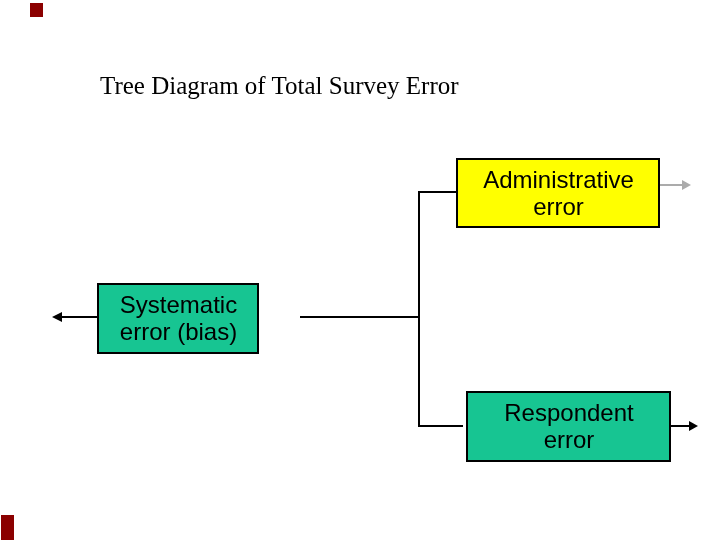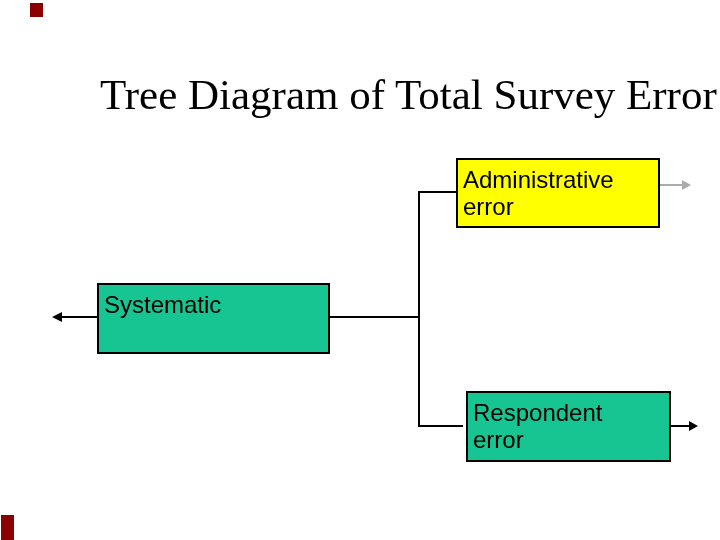--- a/index.html
+++ b/index.html
@@ -5,31 +5,31 @@
   html,body{margin:0;padding:0;}
   body{
     width:720px;height:540px;position:relative;overflow:hidden;
     background:#ffffff;
     font-family:"Liberation Sans", sans-serif;
   }
   .slide{position:absolute;inset:0;width:720px;height:540px;}
   .title{
     position:absolute;left:100px;top:73px;
     font-family:"Liberation Serif","DejaVu Serif",serif;
-    font-size:43px;line-height:1;color:#000;white-space:nowrap;
+    font-size:25px;line-height:1;color:#000;white-space:nowrap;
   }
   .node{
     position:absolute;box-sizing:border-box;
     border:2px solid #000;
     font-size:24px;line-height:27px;color:#000;
     padding:6px 4px 0 5px;
   }
-  .node .ln{display:block;white-space:nowrap;}
+  .node .ln{display:block;white-space:nowrap;text-align:center;}
   .node-admin{left:456px;top:158px;width:204px;height:70px;background:#FFFF00;}
-  .node-systematic{left:97px;top:283px;width:233px;height:71px;background:#17C592;}
+  .node-systematic{left:97px;top:283px;width:162px;height:71px;background:#17C592;}
   .node-respondent{left:466px;top:391px;width:205px;height:71px;background:#17C592;}
   .cline{position:absolute;background:#000;}
   .line-main{left:300px;top:316px;width:120px;height:2px;}
   .line-vert{left:418px;top:191px;width:2px;height:236px;}
   .line-stub-top{left:419px;top:191px;width:38px;height:2px;}
   .line-stub-bottom{left:419px;top:425px;width:44px;height:2px;}
   .line-left-arrow{left:61px;top:316px;width:36px;height:2px;}
   .line-right-arrow{left:667px;top:425px;width:23px;height:2px;}
   .line-gray-arrow{left:660px;top:184px;width:23px;height:2px;background:#ABABAB;}
   .head{position:absolute;width:0;height:0;}
@@ -73,20 +73,21 @@
   <div class="cline line-right-arrow"></div>
   <div class="head head-right-black"></div>
 
   <div class="node node-admin">
     <span class="ln">Administrative</span>
     <span class="ln">error</span>
   </div>
 
   <div class="node node-systematic">
     <span class="ln">Systematic</span>
+    <span class="ln">error (bias)</span>
   </div>
 
   <div class="node node-respondent">
     <span class="ln">Respondent</span>
     <span class="ln">error</span>
   </div>
 
   <div class="corner-mark mark-top"></div>
   <div class="corner-mark mark-bottom"></div>
 

